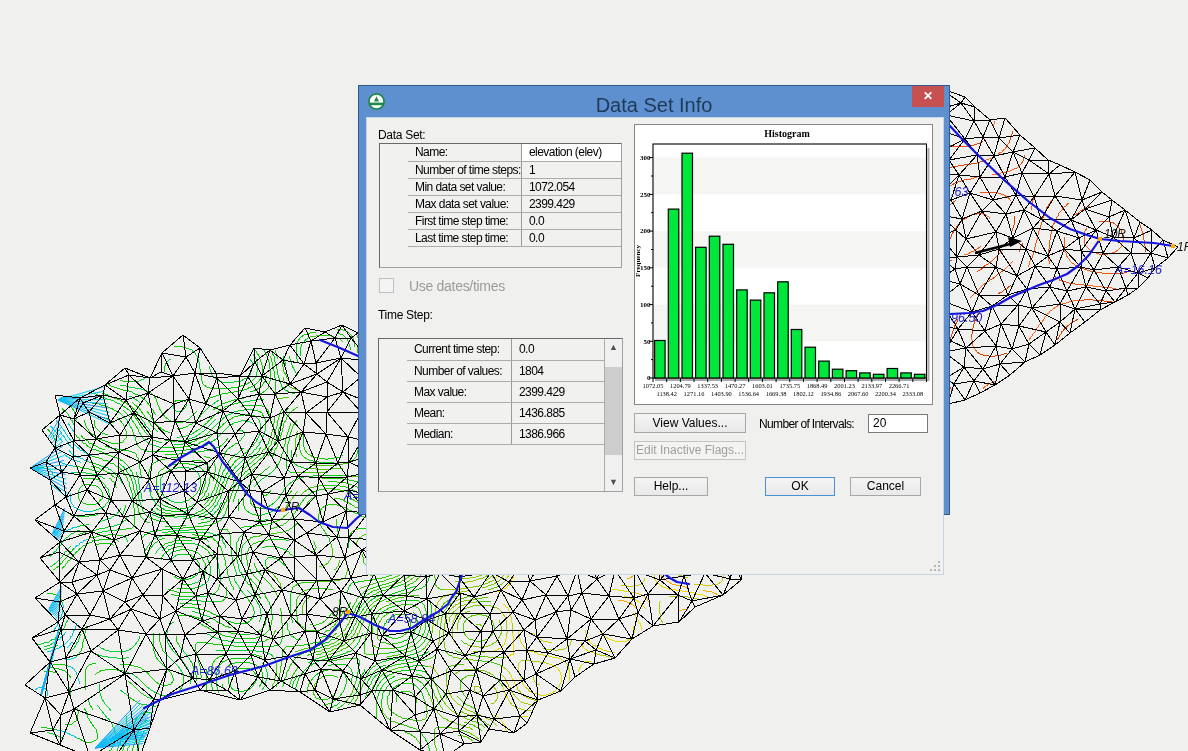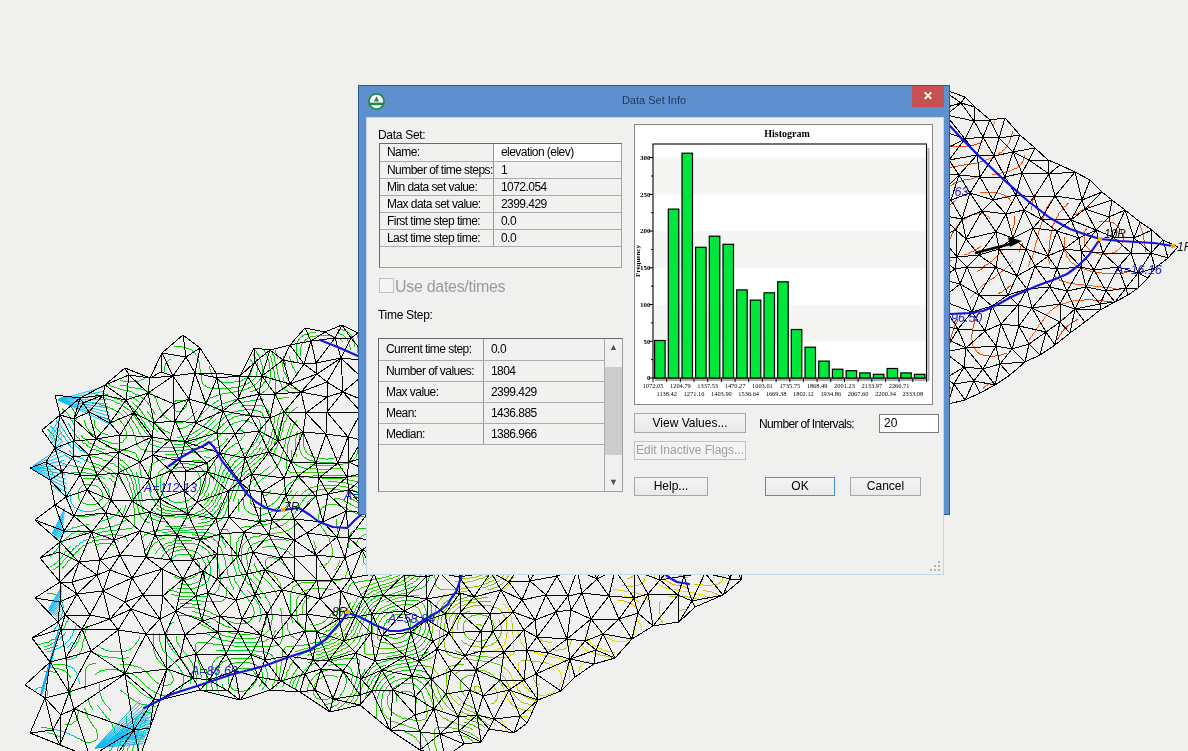--- a/index.html
+++ b/index.html
@@ -1,27 +1,27 @@
 <!DOCTYPE html>
 <html><head><meta charset="utf-8"><style>
 html,body{margin:0;padding:0;width:1188px;height:751px;overflow:hidden;
  background:#f0f0ef;font-family:"Liberation Sans",sans-serif;}
 #canvas{position:absolute;left:0;top:0;width:1188px;height:751px;}
 .abs{position:absolute;}
 
 #dlg{position:absolute;left:358px;top:85px;width:592px;height:430px;
  background:#5e90cf;border:1px solid #2d5a8d;box-sizing:border-box;}
 #titletxt{position:absolute;left:0;top:8px;width:100%;text-align:center;
- font-size:11px;color:#1d3a57;}
+ font-size:20px;color:#1d3a57;}
 #closebtn{position:absolute;left:553px;top:0px;width:32px;height:21px;
  background:#c75050;color:#fff;text-align:center;font-size:12px;line-height:20px;font-weight:bold;}
 #content{position:absolute;left:7px;top:31px;width:578px;height:458px;
  background:#f0f0ef;border:1px solid #c6d5e6;box-sizing:border-box;}
 
-.grid{position:absolute;background:#f1f1f0;border:1px solid #696969;border-right-color:#a0a0a0;border-bottom-color:#a0a0a0;box-sizing:border-box;}
+.grid{position:absolute;background:#f1f1f0;border:1px solid #696969;border-right-color:#a0a0a0;border-bottom-color:#a0a0a0;box-sizing:border-box;padding-left:28px;}
 .grid table{border-collapse:collapse;width:100%;}
 .grid td{font-size:12px;letter-spacing:-0.55px;color:#000;padding:0 0 0 7px;border-bottom:1px solid #ababab;white-space:nowrap;overflow:hidden;}
 .grid td.lab{border-right:1px solid #999;}
 .lbl12{font-size:12px;color:#000;letter-spacing:-0.3px;}
 .btn{position:absolute;box-sizing:border-box;border:1px solid #a7a7a7;
  background:linear-gradient(#f4f4f4,#e9e9e9);font-size:12px;color:#000;
  text-align:center;}
 .gray{color:#9b9b9b;}
 </style></head><body>
 <svg id="canvas" width="1188" height="751" viewBox="0 0 1188 751">
@@ -1592,21 +1592,21 @@
               <td>0.0</td>
             </tr>
     <tr style="height:17px">
               <td class="lab">Last time step time:</td>
               <td>0.0</td>
             </tr>
    </tbody>
         </table>
   </div>
   <div class="abs" style="left:12px;top:160px;width:13px;height:13px;background:#f4f4f4;border:1px solid #c0c0c0;"></div>
-  <div class="abs gray" style="left:28px;top:160px;font-size:16px;letter-spacing:-0.3px;">Use dates/times</div>
+  <div class="abs gray" style="left:28px;top:160px;font-size:14px;letter-spacing:-0.3px;padding-left:14px;">Use dates/times</div>
   <div class="abs lbl12" style="left:11px;top:190px">Time Step:</div>
   <div class="grid" style="left:11px;top:220px;width:245px;height:154px;">
    <table>
     <tbody>
             <tr style="height:21px">
               <td class="lab" style="width:97px">Current time step:</td>
               <td>0.0</td>
             </tr>
     <tr style="height:21px">
               <td class="lab">Number of values:</td>
@@ -1723,21 +1723,21 @@
             <text x="236.8" y="263">2133.97</text>
             <text x="250.5" y="271">2200.34</text>
             <text x="264.1" y="263">2266.71</text>
             <text x="277.8" y="271">2333.08</text>
           </g>
           <text x="152" y="12" font-family="Liberation Serif, serif" font-size="10px" font-weight="bold" text-anchor="middle">Histogram</text>
           <text x="4.5" y="136" font-family="Liberation Serif, serif" font-size="7px" font-weight="bold" text-anchor="middle" transform="rotate(-90 4.5 136)">Frequency</text>
         </svg></div>
   <div class="btn" style="left:267px;top:295px;width:112px;height:20px;line-height:18px;">View Values...</div>
   <div class="abs lbl12" style="left:392px;top:299px;letter-spacing:-0.65px;">Number of Intervals:</div>
-  <div class="abs" style="left:512px;top:296px;width:60px;height:19px;background:#fff;border:1px solid #7a7a7a;box-sizing:border-box;font-size:12px;padding:1px 0 0 4px;">20</div>
+  <div class="abs" style="left:501px;top:296px;width:60px;height:19px;background:#fff;border:1px solid #7a7a7a;box-sizing:border-box;font-size:12px;padding:1px 0 0 4px;">20</div>
   <div class="btn" style="left:267px;top:323px;width:112px;height:19px;line-height:17px;color:#9f9f9f;border-color:#c3c3c3;background:#f3f3f2;text-align:center;">Edit Inactive Flags...</div>
   <div class="btn" style="left:267px;top:359px;width:74px;height:19px;line-height:17px;">Help...</div>
   <div class="btn" style="left:398px;top:359px;width:70px;height:19px;line-height:17px;border:1px solid #4a90d9;">OK</div>
   <div class="btn" style="left:483px;top:359px;width:71px;height:19px;line-height:17px;">Cancel</div>
   <svg class="abs" style="right:2px;bottom:2px" width="11" height="11" viewBox="0 0 11 11">
         <g fill="#b4b4b4">
           <rect x="8" y="0" width="2" height="2"></rect>
           <rect x="8" y="4" width="2" height="2"></rect>
           <rect x="8" y="8" width="2" height="2"></rect>
           <rect x="4" y="4" width="2" height="2"></rect>

